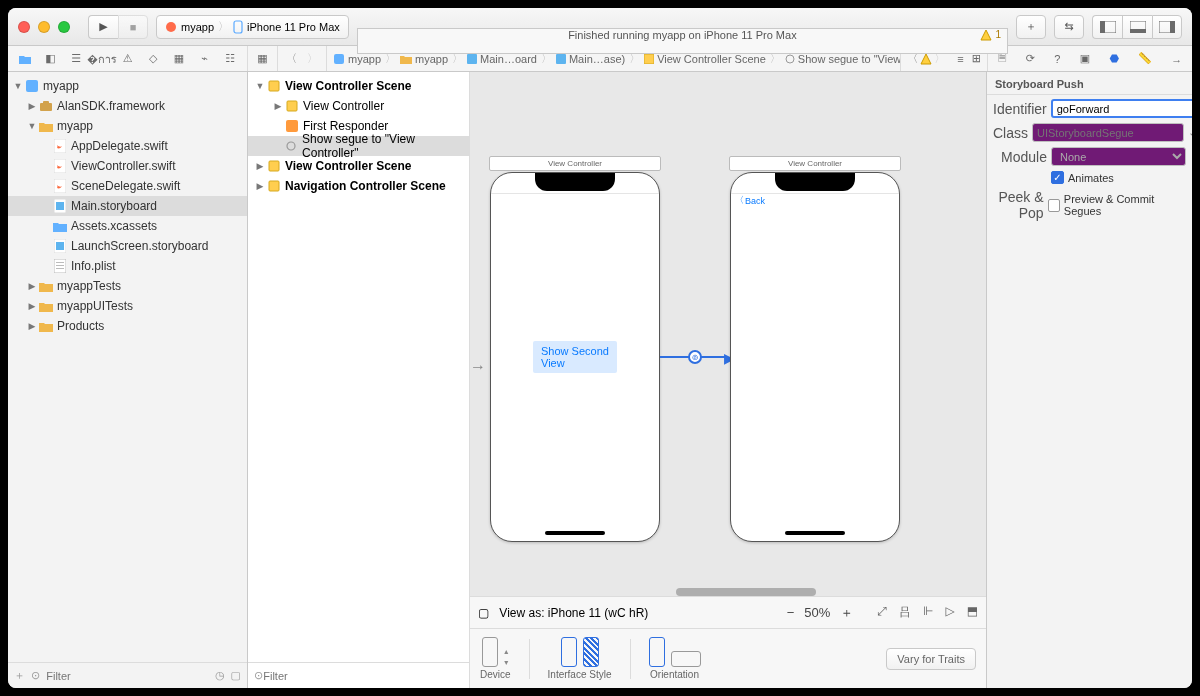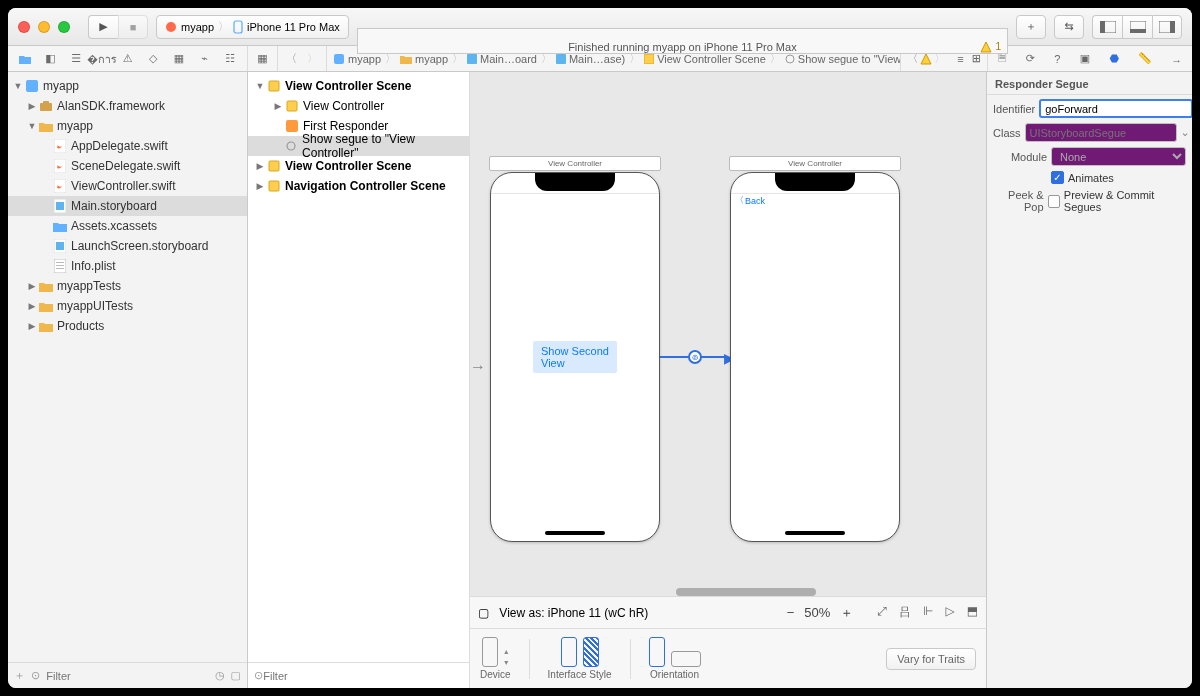--- a/index.html
+++ b/index.html
@@ -12,21 +12,21 @@
 .light { width: 12px; height: 12px; border-radius: 50%; border: .5px solid rgba(0,0,0,.15); }
 .light.red{background:#ff5f57}.light.yellow{background:#febc2e}.light.green{background:#28c840}
 .tb-btn { height: 24px; min-width: 30px; border: 1px solid #c9c9c9; border-radius: 4px; background: linear-gradient(#fff,#f1f1f1); display: inline-flex; align-items: center; justify-content: center; font-size: 11px; color: #555; }
 .tb-btn.disabled{opacity:.5}
 .tb-group { display:flex; }
 .tb-group .tb-btn:first-child{border-radius:4px 0 0 4px;border-right:none}
 .tb-group .tb-btn:last-child{border-radius:0 4px 4px 0}
 .tb-group .tb-btn:not(:first-child):not(:last-child){border-radius:0;border-right:none}
 .scheme { display:flex; align-items:center; gap:4px; height:24px; padding:0 8px; border:1px solid #c9c9c9; border-radius:4px; background:linear-gradient(#fff,#f1f1f1); font-size:11px; }
 .scheme .sep{color:#bbb}
-.status { flex:1; height:26px; border:1px solid #c9c9c9; border-radius:0; background:#f8f8f8; display:flex; align-items:flex-end; justify-content:center; font-size:11px; color:#555; position:relative;margin-top:28px; }
+.status { flex:1; height:26px; border:1px solid #c9c9c9; border-radius:0; background:#f8f8f8; display:flex; align-items:flex-start; justify-content:center; font-size:11px; color:#555; position:relative;margin-top:28px; }
 .status .warn{position:absolute;right:6px;display:flex;align-items:center;gap:3px;font-size:10px;color:#aa7a00}
 
 
 .tabbar { height: 26px; border-bottom: 1px solid #c9c9c9; background:#f5f5f5; display:flex; align-items:stretch; font-size:11px; color:#666; }
 .tabbar .nav-left { width:240px; display:flex; align-items:center; gap:0; padding:0 4px; border-right:1px solid #dcdcdc; }
 .tabbar .nav-left .ico{width:26px;display:flex;align-items:center;justify-content:center;color:#6b6b6b}
 .tabbar .nav-left .ico.active{color:#2f6fe0}
 .tabbar .jump { flex:1; display:flex; align-items:center; gap:4px; padding:0 6px; overflow:hidden; white-space:nowrap; }
 .tabbar .jump .crumb{display:flex;align-items:center;gap:3px}
 .tabbar .jump .chev{color:#bbb}
@@ -81,21 +81,21 @@
 .device-bar .phones{display:flex;gap:6px;align-items:flex-end}
 .mini-phone{width:16px;height:30px;border:1.5px solid #2f6fe0;border-radius:3px}
 .mini-phone.gray{border-color:#999}
 .mini-phone.h{width:30px;height:16px}
 .vary{margin-left:auto;padding:4px 10px;border:1px solid #c9c9c9;border-radius:4px;background:linear-gradient(#fff,#f1f1f1);font-size:11px}
 
 .inspector{width:205px;background:#f3f3f3;display:flex;flex-direction:column;font-size:11px;color:#333}
 .insp-head{padding:6px 8px 4px;border-bottom:1px solid #dcdcdc;font-weight:600;font-size:11px;color:#555}
 .insp-body{padding:4px 6px;display:flex;flex-direction:column;gap:5px}
 .insp-row{display:flex;align-items:center;gap:4px}
-.insp-row label{width:54px;text-align:right;color:#555;font-size:11px}
+.insp-row label{width:54px;text-align:right;color:#555;font-size:14px}
 .insp-row input[type=text],.insp-row select{flex:1;height:19px;border:1px solid #bfbfbf;border-radius:3px;padding:0 4px;font-size:11px;background:#fff}
 .insp-row input.focus{border:2px solid #3e7ff0;outline:none}
 .insp-row input.dim,.insp-row select.dim{color:#aaa;background:#701a75}
 .insp-row .check{display:flex;align-items:center;gap:4px;margin-left:58px}
 .insp-row .check.full{margin-left:0}
 .chk{width:13px;height:13px;border:1px solid #999;border-radius:2px;background:#fff;display:inline-flex;align-items:center;justify-content:center;font-size:10px}
 .chk.on{background:#2f6fe0;border-color:#2f6fe0;color:#fff}
 
 
 svg{display:block}
@@ -293,31 +293,31 @@
               <span>AppDelegate.swift</span>
             </div>
             <div class="row p2">
               <span class="tw"></span>
               <span class="ic">
                 <svg width="12" height="14">
                   <rect width="12" height="14" rx="1" fill="#fff" stroke="#ddd"></rect>
                   <path d="M3 9c2 1 4 0 5-2-1 1-3 1-5-1 1 2 0 3 0 3z" class="swift"></path>
                 </svg>
               </span>
-              <span>SceneDelegate.swift</span>
+              <span>ViewController.swift</span>
             </div>
             <div class="row p2">
               <span class="tw"></span>
               <span class="ic">
                 <svg width="12" height="14">
                   <rect width="12" height="14" rx="1" fill="#fff" stroke="#ddd"></rect>
                   <path d="M3 9c2 1 4 0 5-2-1 1-3 1-5-1 1 2 0 3 0 3z" class="swift"></path>
                 </svg>
               </span>
-              <span>ViewController.swift</span>
+              <span>SceneDelegate.swift</span>
             </div>
             <div class="row p2 sel">
               <span class="tw"></span>
               <span class="ic">
                 <svg width="12" height="14">
                   <rect width="12" height="14" rx="1" fill="#fff" stroke="#ddd"></rect>
                   <rect x="2" y="3" width="8" height="8" class="sb"></rect>
                 </svg>
               </span>
               <span>Main.storyboard</span>
@@ -521,21 +521,21 @@
                 <div class="mini-phone h gray"></div>
               </div>
             <span>Orientation</span>
           </div>
           <div class="vary">Vary for Traits</div>
         </div>
       </div>
     </div>
 
     <div class="inspector">
-      <div class="insp-head">Responder Segue</div>
+      <div class="insp-head">Storyboard Push</div>
       <div class="insp-body">
         <div class="insp-row">
           <label>Identifier</label>
           <input type="text" class="focus" value="goForward" style="">
         </div>
         <div class="insp-row">
           <label>Class</label>
           <input type="text" class="dim" placeholder="UIStoryboardSegue" style="">
           <span style="color:#888">⌄</span>
         </div>

